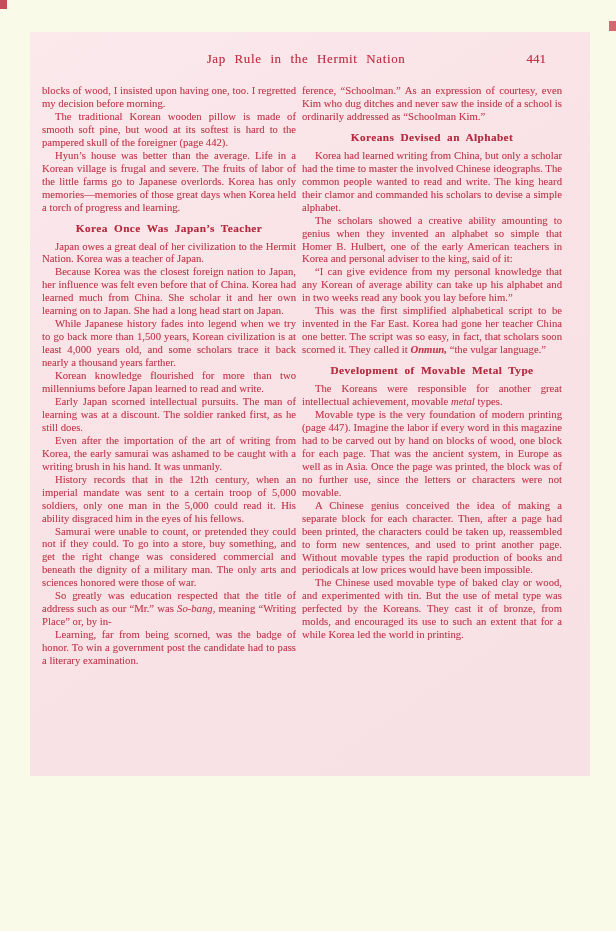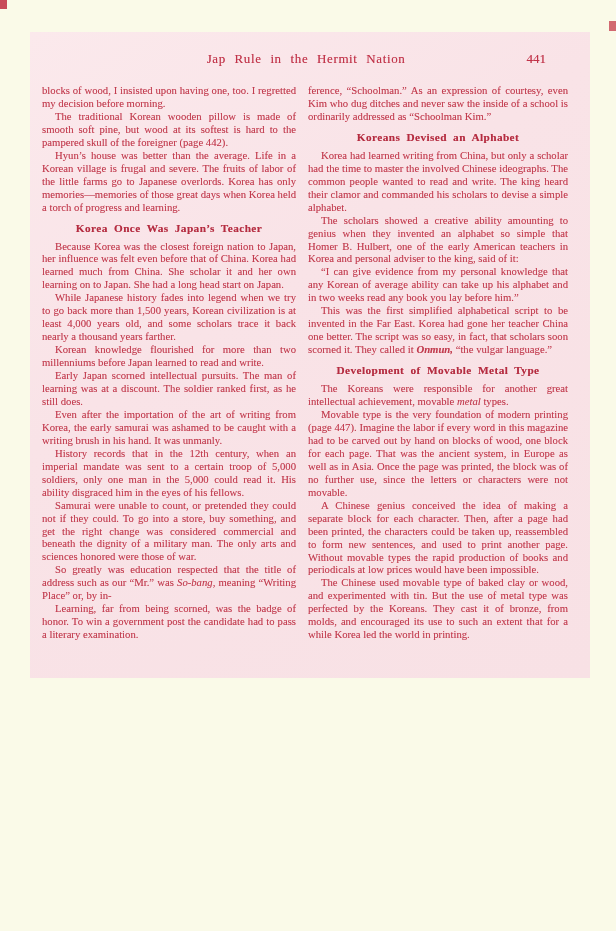--- a/index.html
+++ b/index.html
@@ -7,21 +7,21 @@
     width: 616px; height: 931px;
     background: #fafaе8;
     background-color: #fafae8;
     position: relative;
     font-family: "Liberation Serif", "DejaVu Serif", serif;
     overflow: hidden;
   }
   .page {
     position: absolute;
     left: 30px; top: 32px;
-    width: 560px; height: 646px;
+    width: 560px; height: 744px;
     background: linear-gradient(145deg, #fbe9ec 0%, #f9e3e7 40%, #f8e1e5 100%);
     box-sizing: border-box;
     padding: 16px 20px 0 12px;
     color: #c23b4e;
   }
   .running-header {
     position: relative;
     text-align: center;
     font-size: 13px;
     color: #c13349;
@@ -31,21 +31,21 @@
     text-shadow: 0 0 0.5px #c1334977;
   }
   .running-header .pagenum {
     position: absolute;
     right: 24px; top: 0;
     letter-spacing: 0;
     word-spacing: 0;
   }
   .cols {
     display: flex;
-    gap: 12px;
+    gap: 6px;
   }
   .col { box-sizing: border-box; }
   .col.left  { width: 254px; }
   .col.right { width: 260px; }
   .para {
     margin: 0;
     font-size: 10.7px;
     line-height: 12.95px;
     text-align: justify;
     text-shadow: 0 0 0.45px #c23b4e66;
@@ -79,20 +79,21 @@
   <div class="running-header">
     <span>Jap Rule in the Hermit Nation</span>
     <span class="pagenum">441</span>
   </div>
   <div class="cols">
     <div class="col left">
         <p class="para"><span>blocks of wood, I insisted upon having one, too.  I regretted my decision before morning.</span></p>
         <p class="para indent"><span>The traditional Korean wooden pillow is made of smooth soft pine, but wood at its softest is hard to the pampered skull of the foreigner (page 442).</span></p>
         <p class="para indent"><span>Hyun’s house was better than the average.  Life in a Korean village is frugal and severe.  The fruits of labor of the little farms go to Japanese overlords.  Korea has only memories—memories of those great days when Korea held a torch of progress and learning.</span></p>
         <h3 class="sec-heading"><span>Korea Once Was Japan’s Teacher</span></h3>
+        <p class="para indent"><span>Japan owes a great deal of her civilization to the Hermit Nation.  Korea was a teacher of Japan.</span></p>
         <p class="para indent"><span>Because Korea was the closest foreign nation to Japan, her influence was felt even before that of China.  Korea had learned much from China.  She scholar it and her own learning on to Japan.  She had a long head start on Japan.</span></p>
         <p class="para indent"><span>While Japanese history fades into legend when we try to go back more than 1,500 years, Korean civilization is at least 4,000 years old, and some scholars trace it back nearly a thousand years farther.</span></p>
         <p class="para indent"><span>Korean knowledge flourished for more than two millenniums before Japan learned to read and write.</span></p>
         <p class="para indent"><span>Early Japan scorned intellectual pursuits. The man of learning was at a discount.  The soldier ranked first, as he still does.</span></p>
         <p class="para indent"><span>Even after the importation of the art of writing from Korea, the early samurai was ashamed to be caught with a writing brush in his hand.  It was unmanly.</span></p>
         <p class="para indent"><span>History records that in the 12th century, when an imperial mandate was sent to a certain troop of 5,000 soldiers, only one man in the 5,000 could read it.  His ability disgraced him in the eyes of his fellows.</span></p>
         <p class="para indent"><span>Samurai were unable to count, or pretended they could not if they could.  To go into a store, buy something, and get the right change was considered commercial and beneath the dignity of a military man.  The only arts and sciences honored were those of war.</span></p>
         <p class="para indent"><span>So greatly was education respected that the title of address such as our “Mr.” was </span><i>So-bang</i><span>, meaning “Writing Place” or, by in-</span></p>
         <p class="para indent"><span>Learning, far from being scorned, was the badge of honor.  To win a government post the candidate had to pass a literary examination.</span></p>
       </div>

